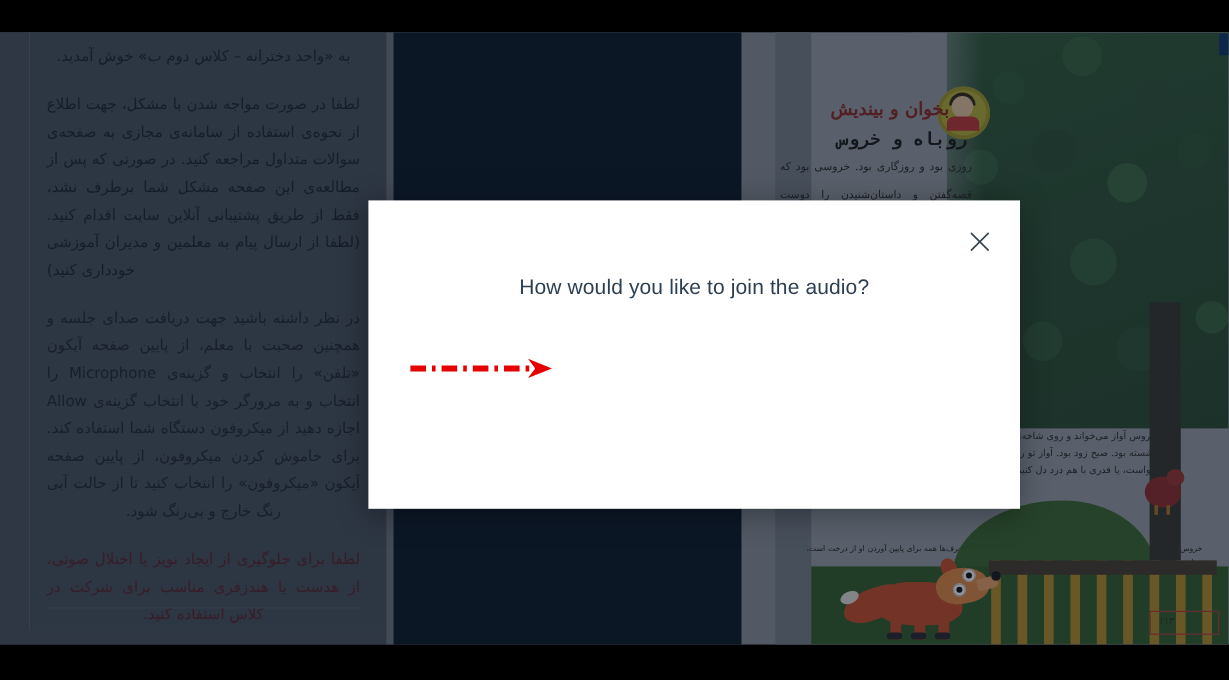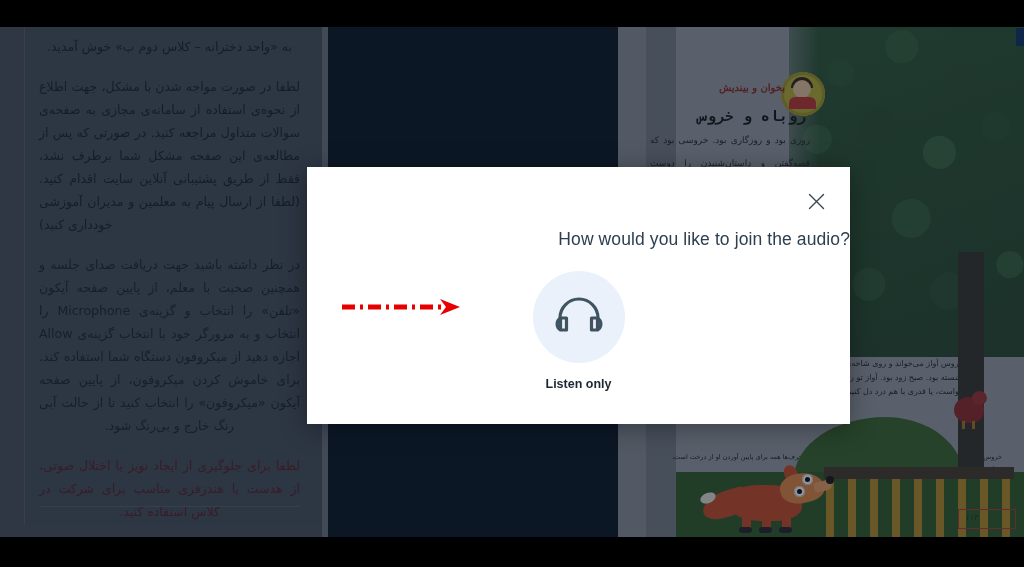--- a/index.html
+++ b/index.html
@@ -108,22 +108,22 @@
   }
   .bk-badge .hair{
     position:absolute; left:10px; top:5px; width:22px; height:11px;
     border-radius:11px 11px 0 0; background:#3a2a20;
   }
   .bk-badge .body{
     position:absolute; left:8px; top:25px; width:27px; height:12px;
     border-radius:6px 6px 0 0; background:#c03a3a;
   }
   .bk-red{
-    position:absolute; right:239px; top:55px;
-    direction:rtl; color:#8d2b2b; font-size:10px; font-weight:bold;
+    position:absolute; right:233px; top:55px;
+    direction:rtl; color:#8d2b2b; font-size:15px; font-weight:bold;
     font-family:"DejaVu Serif","Liberation Serif",serif;
     white-space:nowrap;
   }
   .bk-title{
     position:absolute; right:218px; top:80px;
     direction:rtl; color:#1a1a1a; font-size:15px; font-weight:bold;
     font-family:Liberation Mono, monospace;
     white-space:nowrap;
   }
   .bk-para{
@@ -267,21 +267,21 @@
     box-shadow:0 4px 24px rgba(0,0,0,.35);
   }
   #close-btn{
     position:absolute; right:20px; top:20px; width:28px; height:28px;
     display:flex; align-items:center; justify-content:center;
     cursor:pointer;
   }
   #close-btn svg{ display:block; }
   #modal-title{
     position:absolute; left:0; right:0; top:62px;
-    text-align:right;
+    text-align:center;
     font-size:17.5px; color:#2c3e50; letter-spacing:.1px;
   }
   #choices{
     position:absolute; left:0; right:0; top:104px;
     display:flex; justify-content:center; gap:58px;
   }
   .choice{
     width:118px; display:flex; flex-direction:column; align-items:center;
     cursor:pointer;
   }
@@ -406,32 +406,20 @@
       <svg width="17" height="17" viewBox="0 0 17 17" aria-hidden="true">
         <path d="M1.5 1.5 L15.5 15.5 M15.5 1.5 L1.5 15.5" stroke="#37474f" stroke-width="1.4" stroke-linecap="round" fill="none"></path>
       </svg>
     </div>
 
     <div id="modal-title">How would you like to join the audio?</div>
 
     <div id="choices">
 
 
-      <div class="choice">
-        <div class="circle">
-          <svg width="50" height="46" viewBox="0 0 50 46" aria-hidden="true">
-            <path d="M6 30 V24 a19 19 0 0 1 38 0 V30" fill="none" stroke="#3f5360" stroke-width="3.2" stroke-linecap="round"></path>
-            <path d="M12.5 24 H6.5 a0 0 0 0 0 0 0 V36 a0 0 0 0 0 0 0 H12.5 Z" fill="none" stroke="#3f5360" stroke-width="3.2" stroke-linejoin="round"></path>
-            <path d="M6.5 24 a7 7 0 0 0 0 12" fill="none" stroke="#3f5360" stroke-width="3.2"></path>
-            <path d="M37.5 24 H43.5 V36 H37.5 Z" fill="none" stroke="#3f5360" stroke-width="3.2" stroke-linejoin="round"></path>
-            <path d="M43.5 24 a7 7 0 0 1 0 12" fill="none" stroke="#3f5360" stroke-width="3.2"></path>
-          </svg>
-        </div>
-        <div class="label">Listen only</div>
-      </div>
     </div>
   </div>
 
   <svg id="annot-arrow" viewBox="0 0 122 22" aria-hidden="true">
     <line x1="2" y1="11" x2="104" y2="11" stroke="#e60000" stroke-width="5" stroke-dasharray="13 5 3 5" stroke-linecap="butt"></line>
     <path d="M100 3 L120 11 L100 19 L106 11 Z" fill="#e60000"></path>
   </svg>
 
 </div>
 

